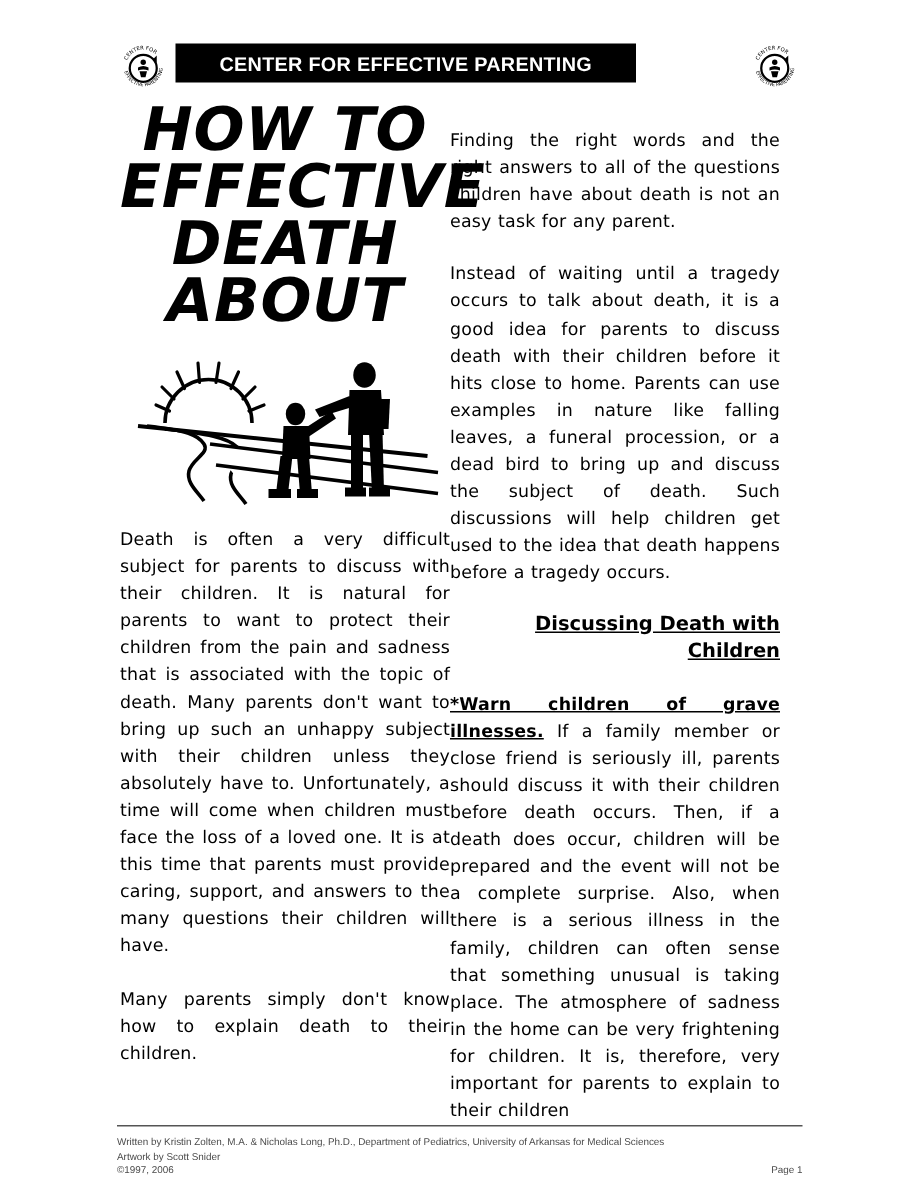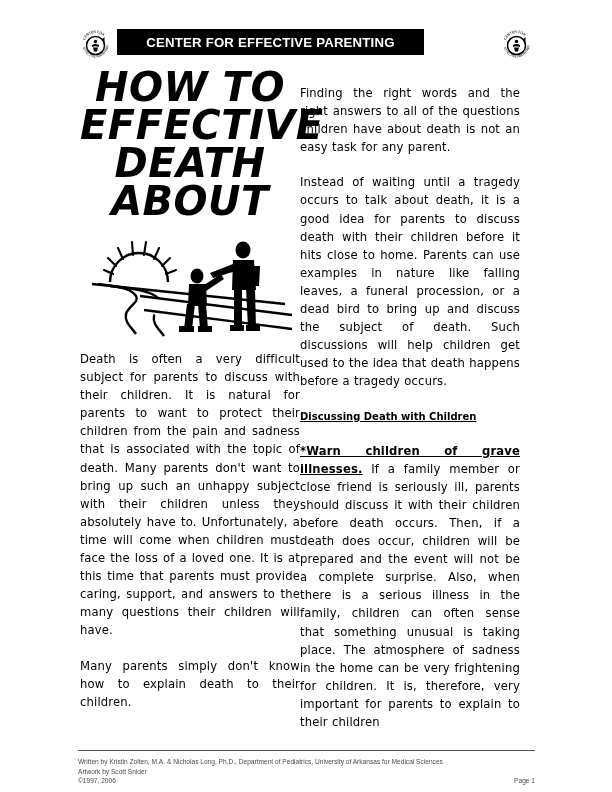--- a/index.html
+++ b/index.html
@@ -109,25 +109,25 @@
   .section-head {
     font-family: "DejaVu Sans", sans-serif;
     font-size: 11.6px;
     line-height: 18.1px;
     font-weight: bold;
     text-align: center;
     margin: 4px 0 16px 0;
   }
   .sub-head {
     font-family: "DejaVu Sans", sans-serif;
-    font-size: 10px;
+    font-size: 13px;
     line-height: 18.1px;
     font-weight: bold;
     text-decoration: underline;
-    text-align: left;
+    text-align: right;
     margin: 0 0 16px 0;
   }
   .lead {
     font-weight: bold;
     text-decoration: underline;
   }
 
   
   .footer-rule {
     position: absolute;

